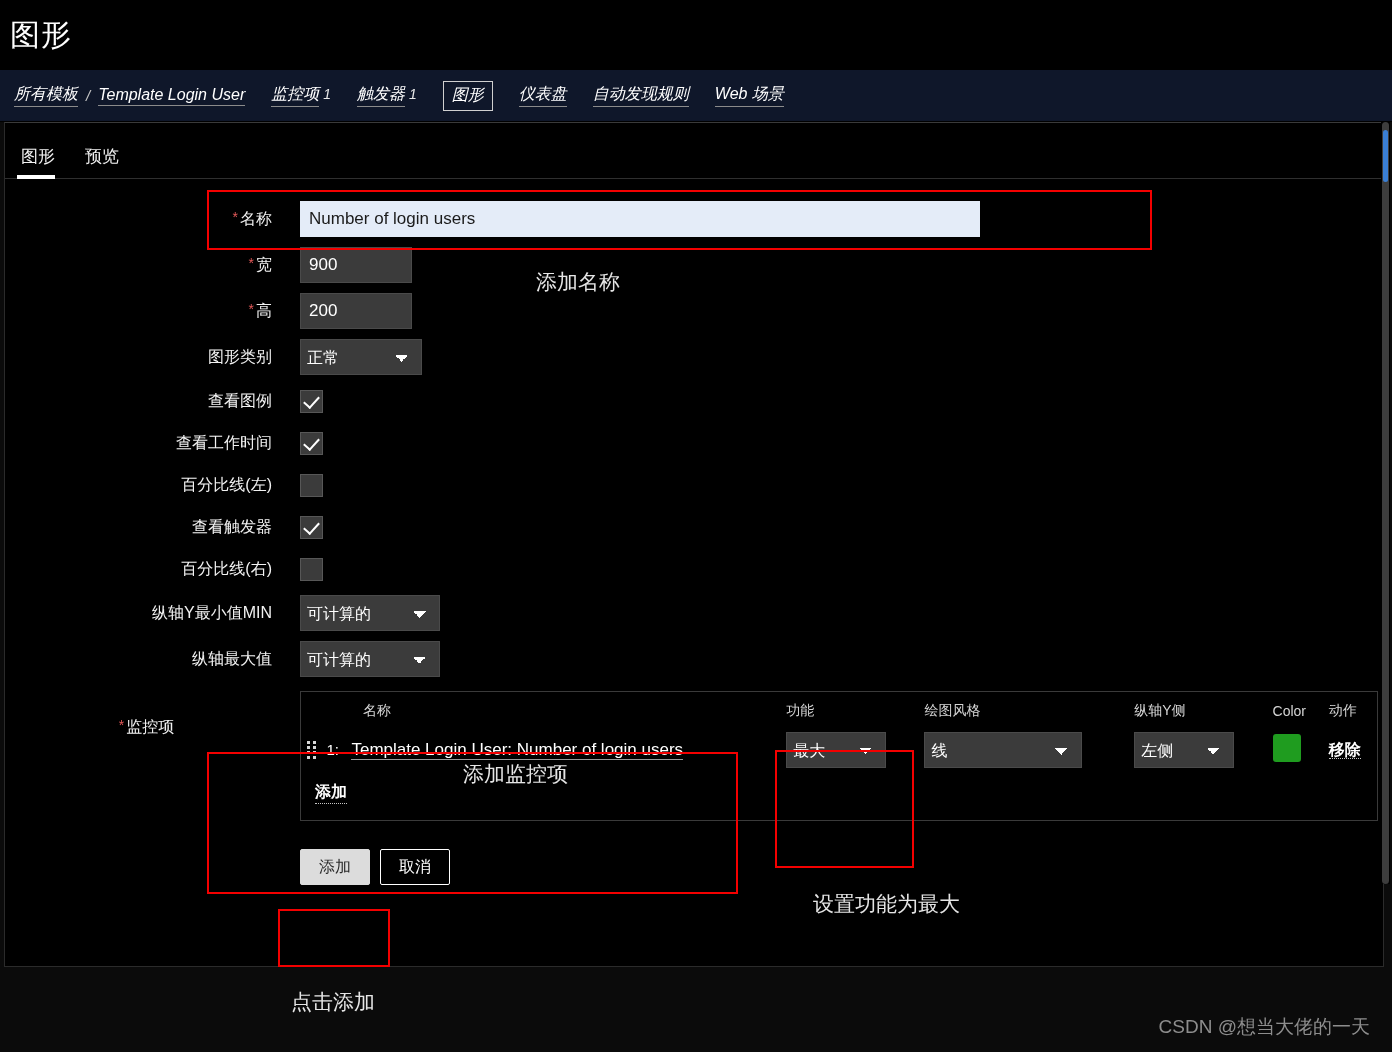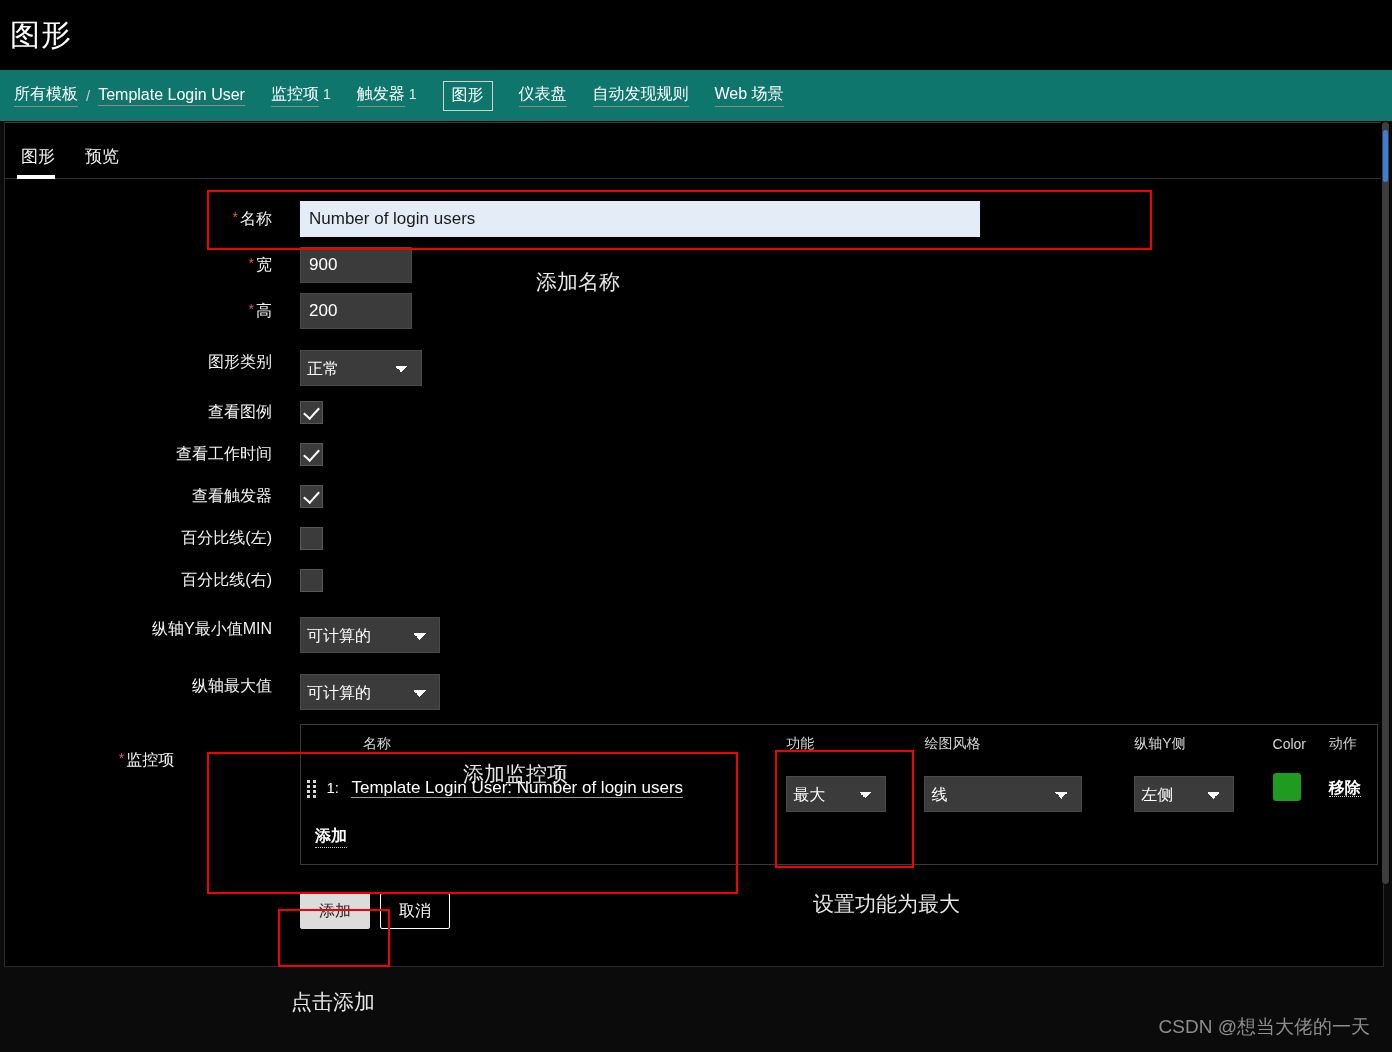--- a/index.html
+++ b/index.html
@@ -24,26 +24,27 @@
   }
   .page-title {
     font-size: 30px;
     color: #ffffff;
     letter-spacing: 1px;
   }
 
   
   .nav-row {
     height: 52px;
-    background: #0f766e;
+    background: #0f172a;
     display: flex;
     align-items: center;
     padding-left: 14px;
     gap: 0px;
     border-bottom: 1px solid #000;
+    font-style: italic;
   }
   .nav-link {
     font-size: 16px;
     color: #ffffff;
     text-decoration: none;
     border-bottom: 1px solid #8b8b8b;
     padding-bottom: 1px;
     cursor: pointer;
     white-space: nowrap;
   }
@@ -152,21 +153,20 @@
     outline: none;
     background-image:
       linear-gradient(45deg, transparent 50%, #ffffff 50%),
       linear-gradient(135deg, #ffffff 50%, transparent 50%);
     background-position:
       calc(100% - 19px) 15px,
       calc(100% - 13px) 15px;
     background-size: 7px 7px, 7px 7px;
     background-repeat: no-repeat;
     cursor: pointer;
-    margin-top: 11px;
   }
   .sel-type { width: 122px; }
   .sel-y    { width: 140px; }
 
   .chk {
     width: 23px; height: 23px;
     background: #3b3b3b;
     border: 1px solid #575757;
     position: relative;
     cursor: pointer;
@@ -393,27 +393,27 @@
       <div class="flabel">查看图例</div>
       <span class="chk on"></span>
     </div>
 
     <div class="frow">
       <div class="flabel">查看工作时间</div>
       <span class="chk on"></span>
     </div>
 
     <div class="frow">
+      <div class="flabel">百分比线(左)</div>
+      <span class="chk"></span>
+    </div>
+
+    <div class="frow">
       <div class="flabel">查看触发器</div>
       <span class="chk on"></span>
-    </div>
-
-    <div class="frow">
-      <div class="flabel">百分比线(左)</div>
-      <span class="chk"></span>
     </div>
 
     <div class="frow">
       <div class="flabel">百分比线(右)</div>
       <span class="chk"></span>
     </div>
 
     <div class="frow">
       <div class="flabel">纵轴Y最小值MIN</div>
       <select class="sel sel-y">

